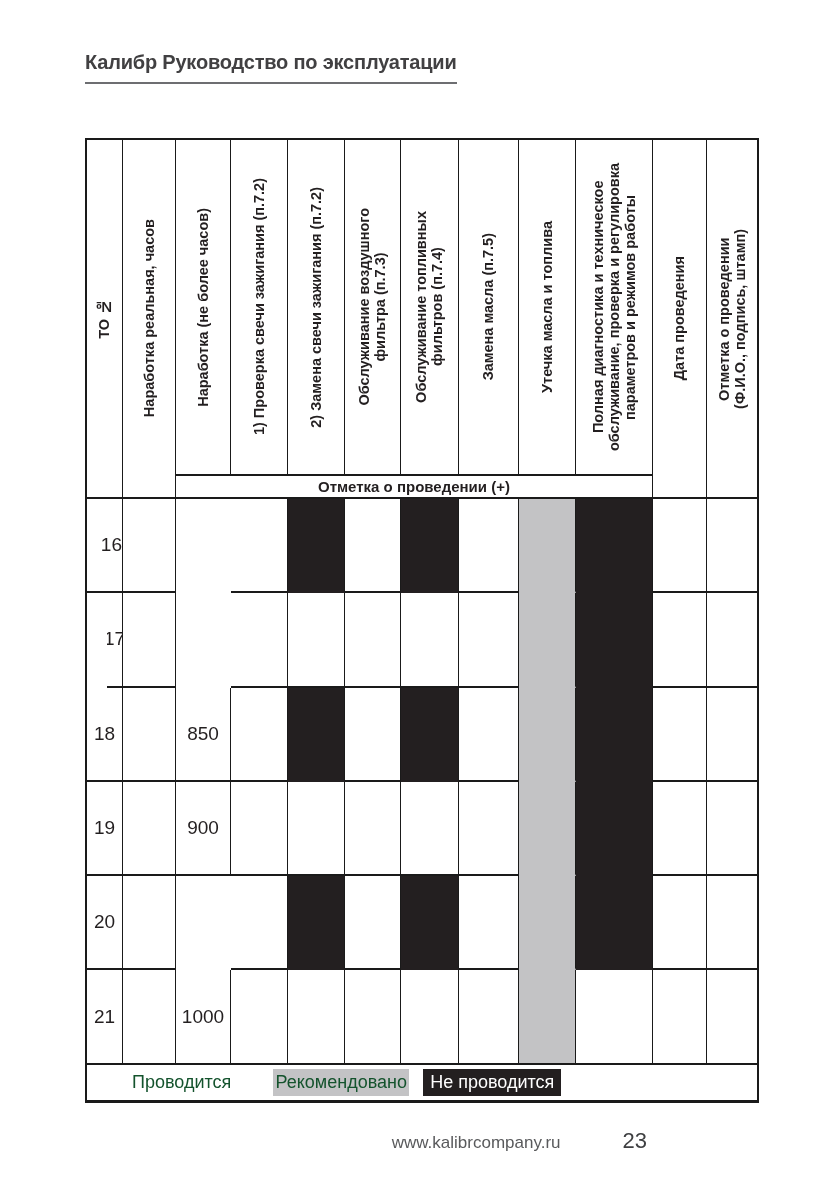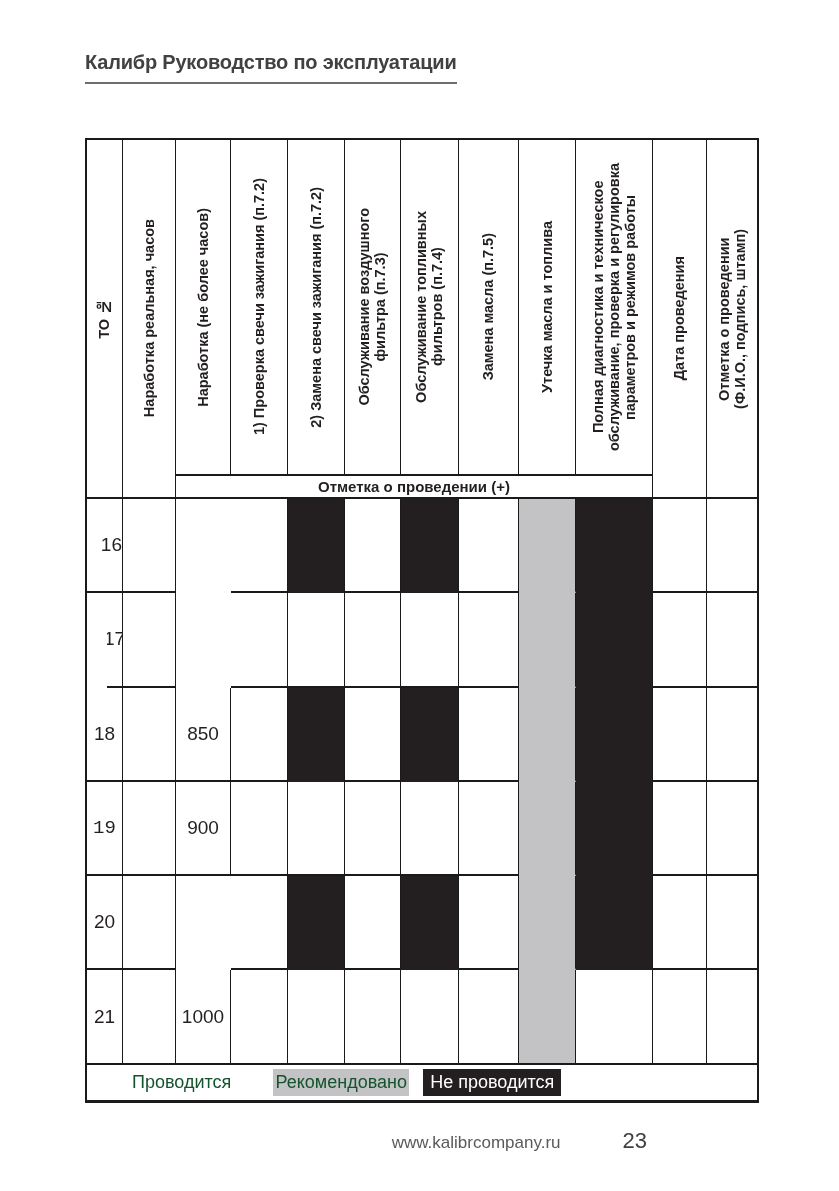--- a/index.html
+++ b/index.html
@@ -185,21 +185,21 @@
       </div>
       <div class="cell data-cell" style="grid-area: 5 / 4 / 6 / 5;"></div>
       <div class="cell data-cell mark-black" style="grid-area: 5 / 5 / 6 / 6;"></div>
       <div class="cell data-cell" style="grid-area: 5 / 6 / 6 / 7;"></div>
       <div class="cell data-cell mark-black" style="grid-area: 5 / 7 / 6 / 8;"></div>
       <div class="cell data-cell" style="grid-area: 5 / 8 / 6 / 9;"></div>
       <div class="cell data-cell mark-gray" style="grid-area: 5 / 9 / 6 / 10;"></div>
       <div class="cell data-cell mark-black" style="grid-area: 5 / 10 / 6 / 11;"></div>
       <div class="cell data-cell" style="grid-area: 5 / 11 / 6 / 12;"></div>
       <div class="cell data-cell last-col" style="grid-area: 5 / 12 / 6 / 13;"></div>
-      <div class="cell data-cell" style="grid-area: 6 / 1 / 7 / 2; font-family: Liberation Mono, monospace;">
+      <div class="cell data-cell" style="grid-area: 6 / 1 / 7 / 2;">
         <span class="num">19</span>
       </div>
       <div class="cell data-cell" style="grid-area: 6 / 2 / 7 / 3;">
         <span class="num"></span>
       </div>
       <div class="cell data-cell" style="grid-area: 6 / 3 / 7 / 4;">
         <span class="num">900</span>
       </div>
       <div class="cell data-cell" style="grid-area: 6 / 4 / 7 / 5;"></div>
       <div class="cell data-cell" style="grid-area: 6 / 5 / 7 / 6;"></div>

